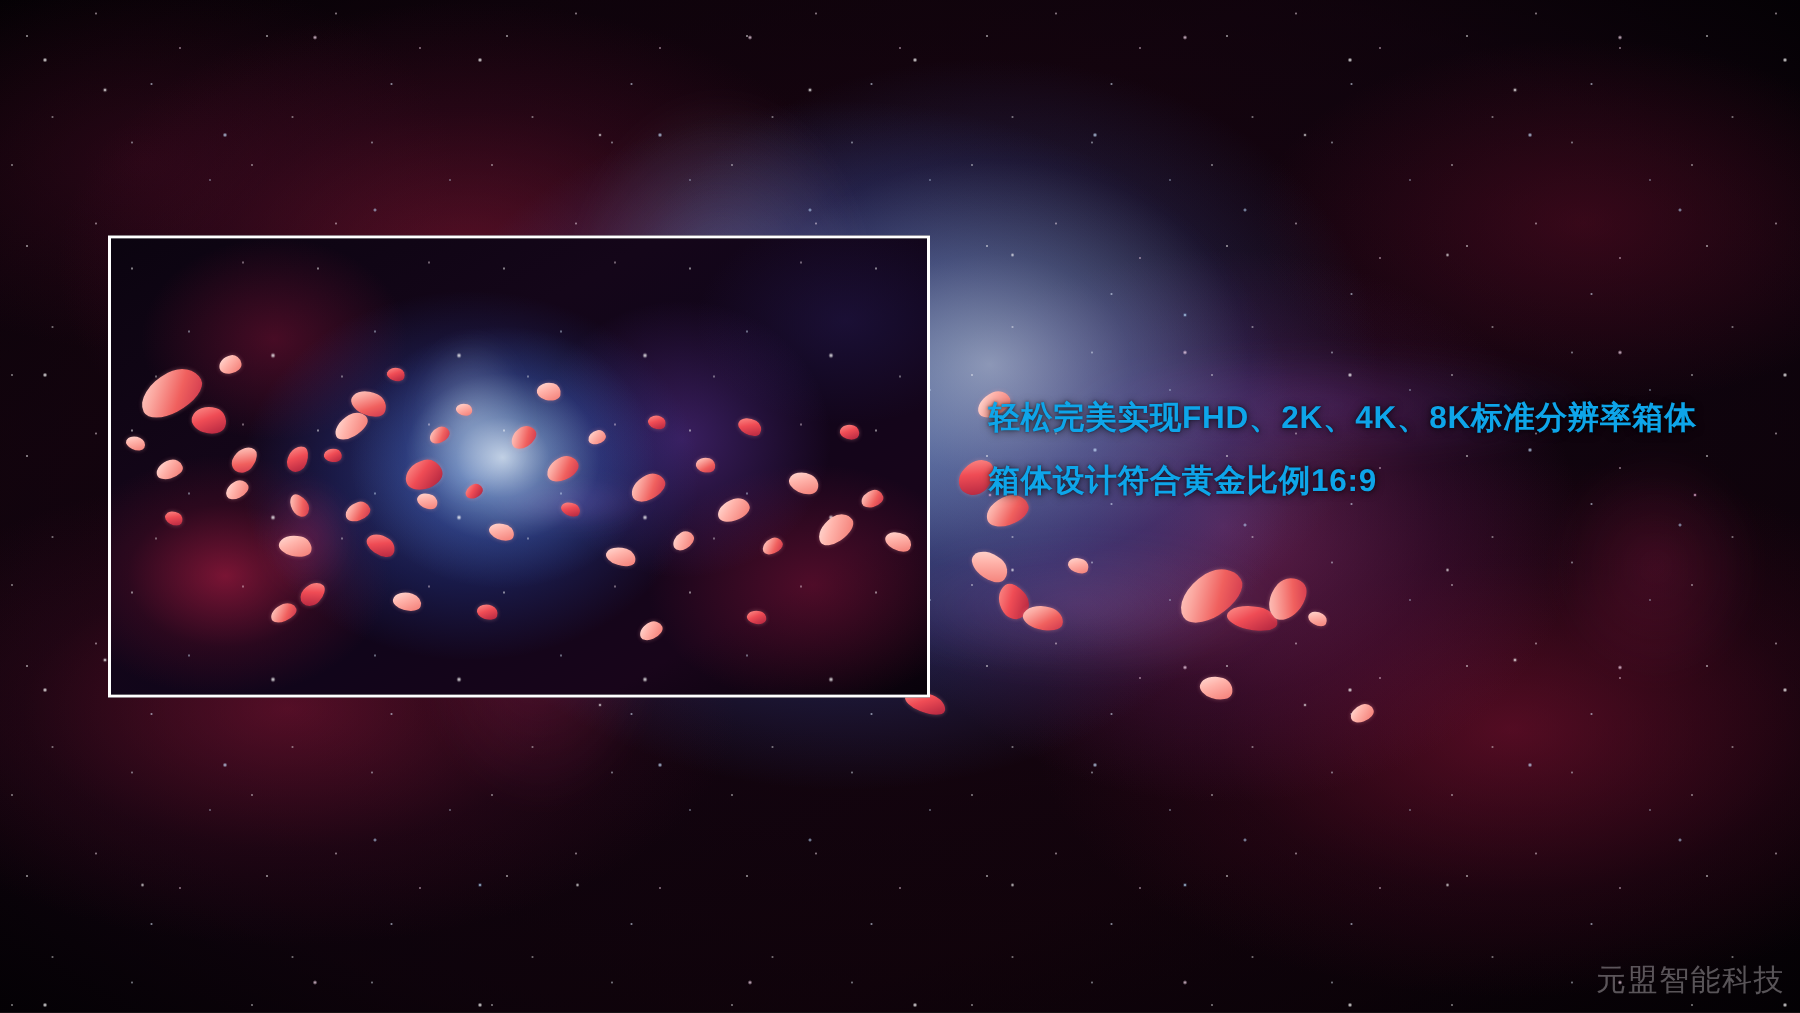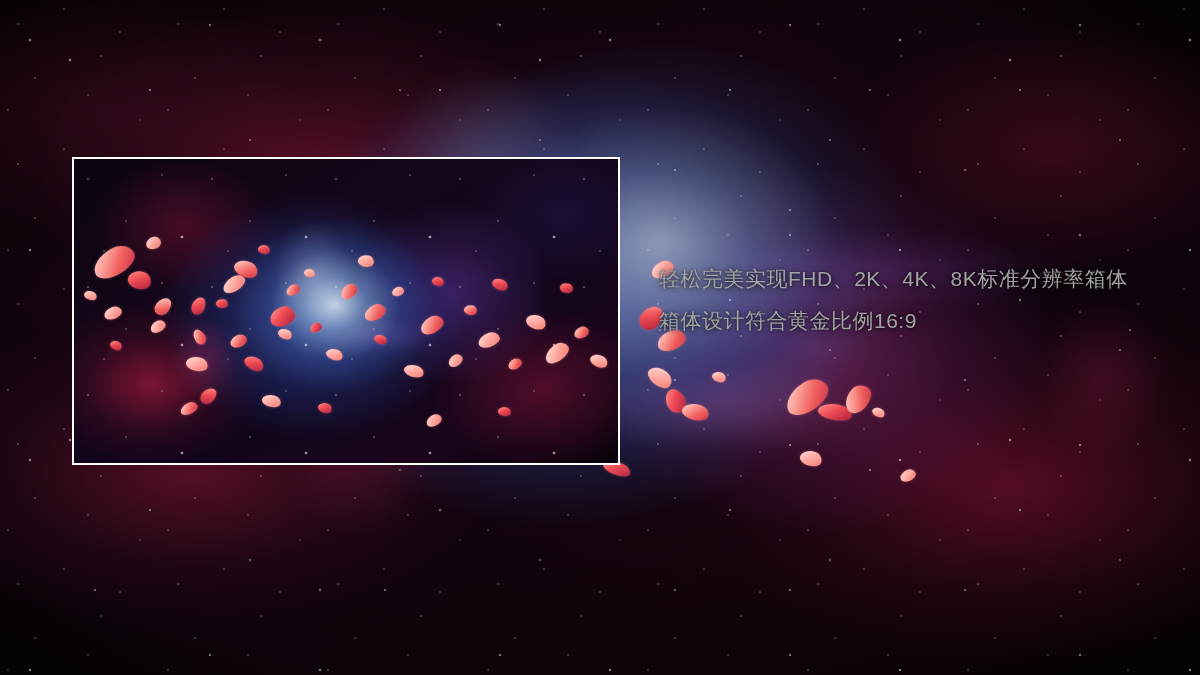--- a/index.html
+++ b/index.html
@@ -149,24 +149,25 @@
   }
   #body-copy {
     position: absolute;
     left: 659px;
     top: 258px;
     width: 520px;
   }
   .body-line {
     font-size: 21px;
     line-height: 42px;
-    color: #a3a3a3;
+    color: #0ea5e9;
     letter-spacing: 0.5px;
     white-space: nowrap;
     text-shadow: 0 1px 6px rgba(0,0,0,0.7), 0 0 2px rgba(0,0,0,0.5);
+    font-weight: bold;
   }
   #watermark {
     position: absolute;
     right: 10px;
     bottom: 8px;
     font-size: 20px;
     letter-spacing: 1px;
     color: rgba(205,200,205,0.42);
   }
 </style>
@@ -252,14 +253,15 @@
         <div class="petal soft" style="left: 352px; top: 256px; width: 16px; height: 11px; transform: rotate(-24deg);"></div>
         <div class="petal deep" style="left: 424px; top: 248px; width: 13px; height: 9px; transform: rotate(14deg);"></div>
       </div>
   </div>
 
   <div id="body-copy">
     <div class="body-line">轻松完美实现FHD、2K、4K、8K标准分辨率箱体</div>
     <div class="body-line">箱体设计符合黄金比例16:9</div>
   </div>
 
+  <div id="watermark">元盟智能科技</div>
 
 </div>
 
 </body></html>

